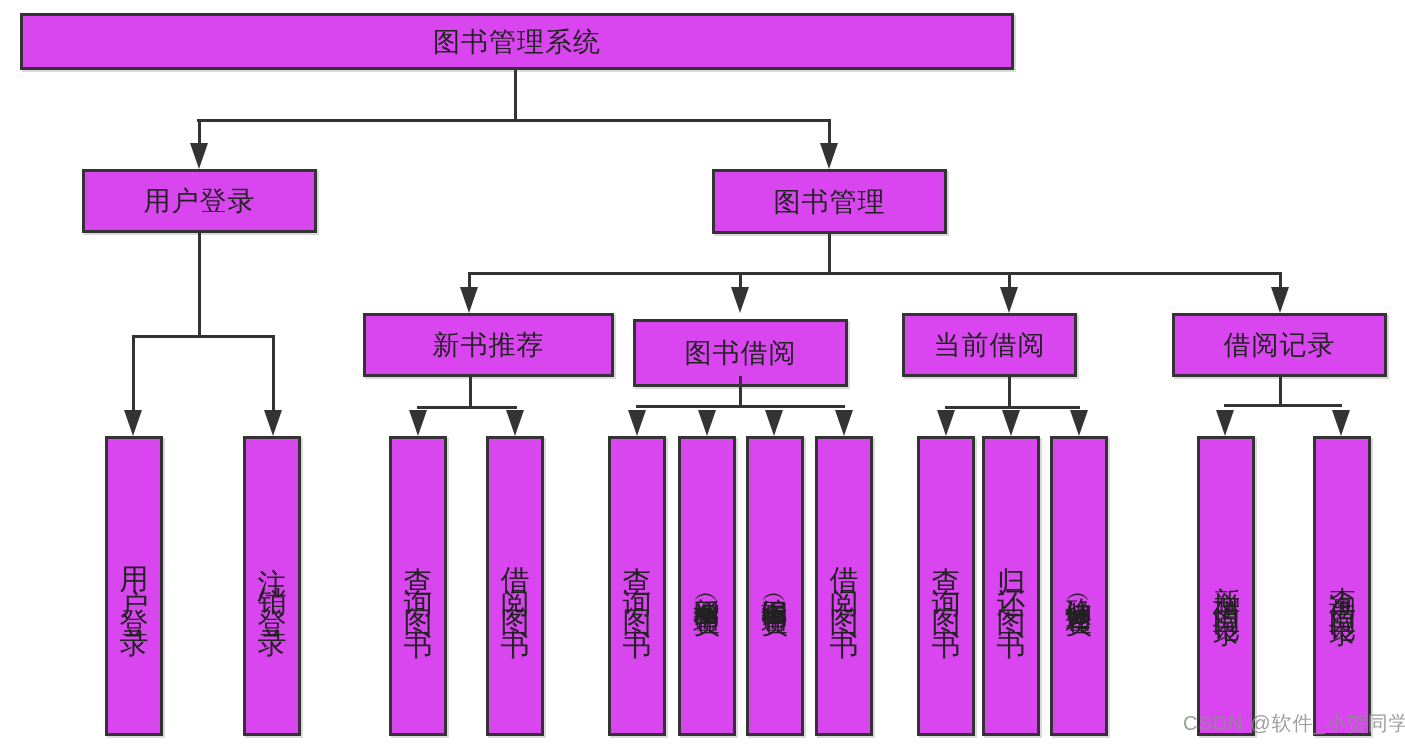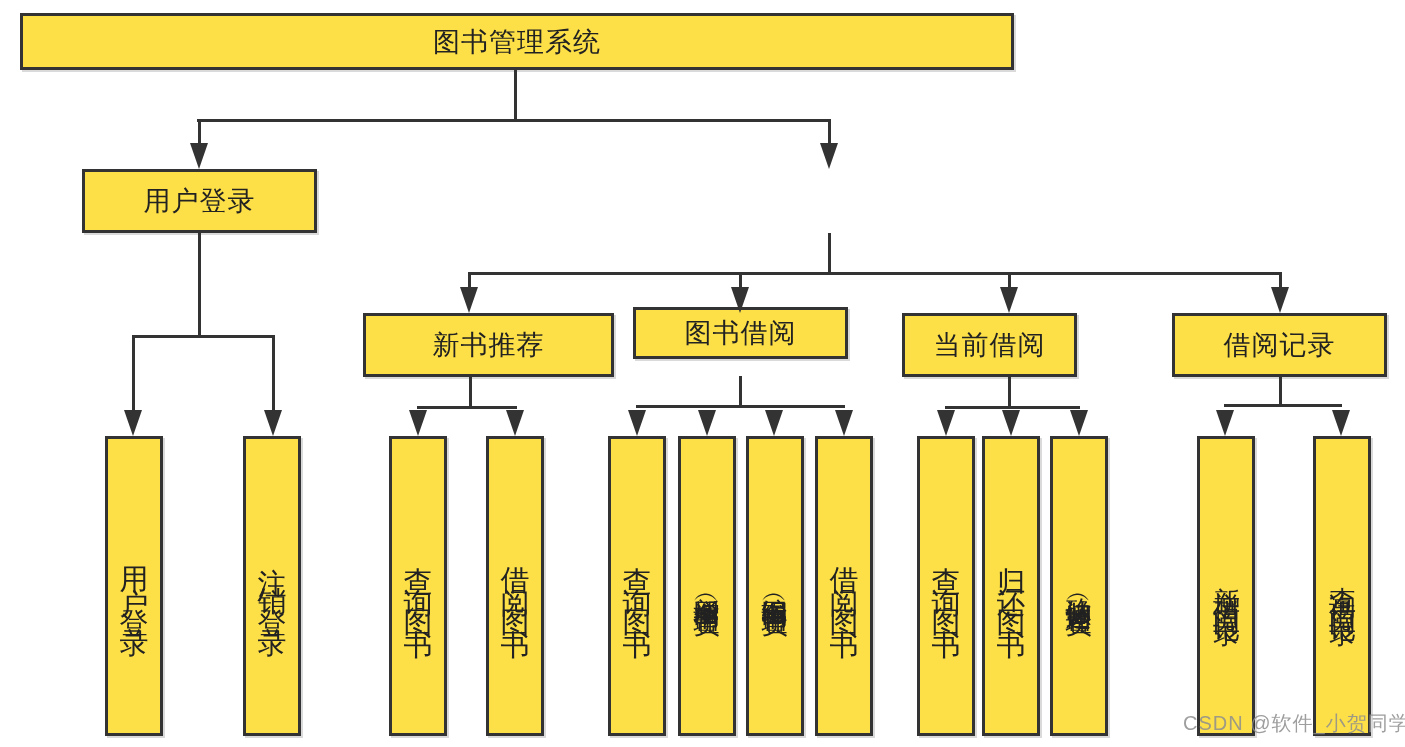--- a/index.html
+++ b/index.html
@@ -13,21 +13,21 @@
     position:relative;
     width:1405px;height:747px;
     background:var(--bg);
     overflow:hidden;
   }
   
   .node{
     position:absolute;
     box-sizing:border-box;
     border:3px solid var(--line);
-    background:#fde047;
+    background:#d946ef;
     display:flex;align-items:center;justify-content:center;
     color:var(--text);
     box-shadow:2px 2px 0 rgba(150,150,150,0.35);
   }
   .h-node{font-size:27px;letter-spacing:1px;}
   .v-node{}
   .v-node .vtext{
     writing-mode:vertical-rl;
     text-orientation:mixed;
     line-height:1;
@@ -65,26 +65,29 @@
 <div class="canvas">
 
   <div class="node h-node" style="left:20px;top:13px;width:994px;height:57px;">
     <span>图书管理系统</span>
   </div>
 
   <div class="node h-node" style="left:82px;top:169px;width:235px;height:64px;">
     <span>用户登录</span>
   </div>
 
+  <div class="node h-node" style="left:712px;top:169px;width:235px;height:65px;">
+    <span>图书管理</span>
+  </div>
 
   <div class="node h-node" style="left:363px;top:313px;width:251px;height:64px;">
     <span>新书推荐</span>
   </div>
 
-  <div class="node h-node" style="left:633px;top:307px;width:215px;height:52px;">
+  <div class="node h-node" style="left:633px;top:319px;width:215px;height:68px;">
     <span>图书借阅</span>
   </div>
 
   <div class="node h-node" style="left:902px;top:313px;width:175px;height:64px;">
     <span>当前借阅</span>
   </div>
 
   <div class="node h-node" style="left:1172px;top:313px;width:215px;height:64px;">
     <span>借阅记录</span>
   </div>

